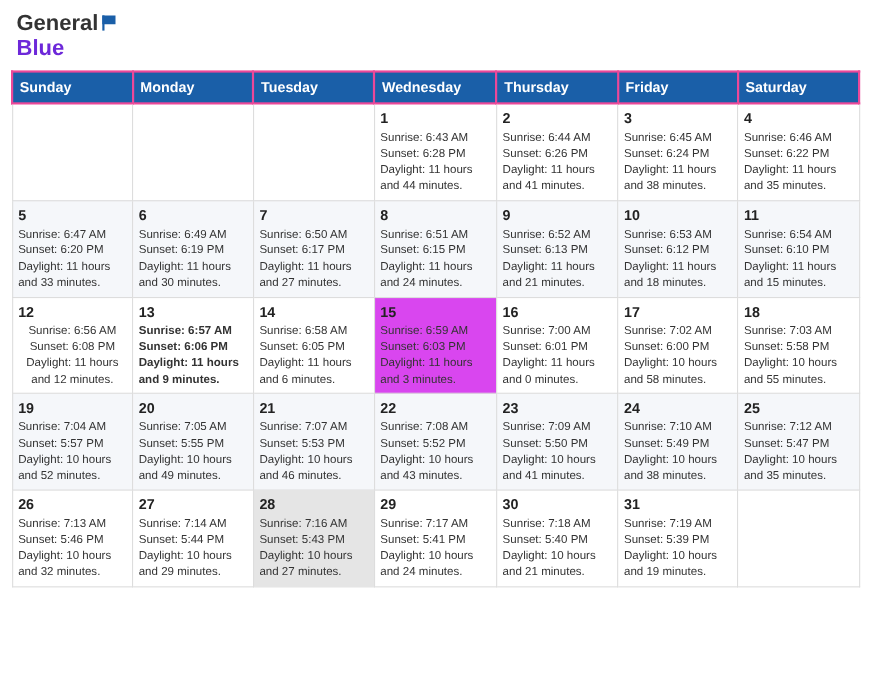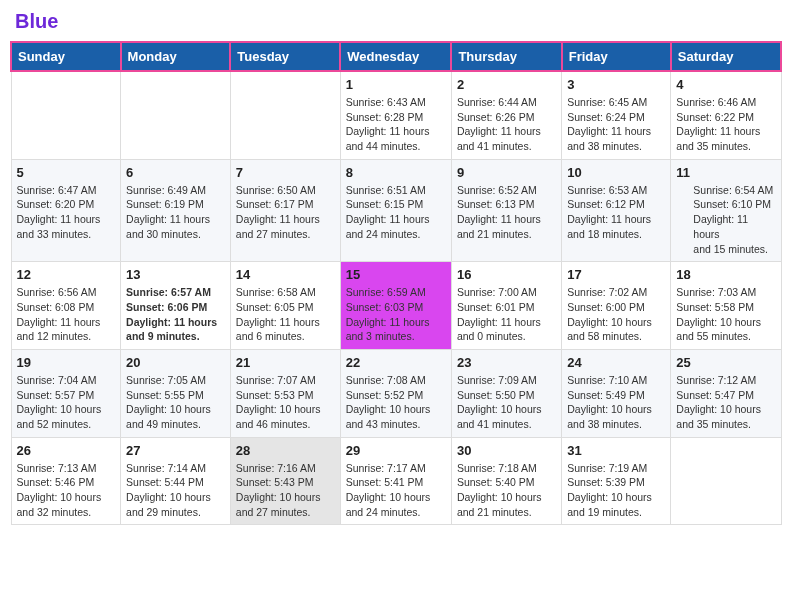--- a/index.html
+++ b/index.html
@@ -80,20 +80,27 @@
       align-items: center;
     }
     .logo-g { color: #333; font-weight: bold; font-size: 20px; }
     .logo-b { color: #6d28d9; font-weight: bold; font-size: 20px; }
   </style>
 </head>
 <body>
 
 <div class="header">
   <div class="logo">
+    <div class="logo-wrapper">
+      <span class="logo-g">General</span>
+      <svg width="16" height="16" viewBox="0 0 16 16" style="margin-left:2px; margin-bottom:4px;">
+        <polygon points="2,2 14,2 14,10 2,10" fill="#1a5fa8"></polygon>
+        <rect x="2" y="2" width="2" height="14" fill="#1a5fa8"></rect>
+      </svg>
+    </div>
     <span class="logo-b">Blue</span>
   </div>
   <div class="title-block">
     <div class="month-title"></div>
     <div class="location-title"></div>
   </div>
 </div>
 
 <table class="calendar">
   <thead>
@@ -179,30 +186,30 @@
         </td>
         <td style="background: rgb(245, 247, 250);">
           <div class="day-number">10</div>
           <div class="day-info" style="white-space: pre-line;">Sunrise: 6:53 AM
 Sunset: 6:12 PM
 Daylight: 11 hours
 and 18 minutes.</div>
         </td>
         <td style="background: rgb(245, 247, 250);">
           <div class="day-number">11</div>
-          <div class="day-info" style="white-space: pre-line; margin-left: 17px;">Sunrise: 6:54 AM
+          <div class="day-info" style="white-space: pre-line;">Sunrise: 6:54 AM
 Sunset: 6:10 PM
 Daylight: 11 hours
 and 15 minutes.</div>
         </td>
       </tr>
       <tr>
         <td style="background: rgb(255, 255, 255);">
           <div class="day-number">12</div>
-          <div class="day-info" style="white-space: pre-line;">Sunrise: 6:56 AM
+          <div class="day-info" style="white-space: pre-line; text-align: center;">Sunrise: 6:56 AM
 Sunset: 6:08 PM
 Daylight: 11 hours
 and 12 minutes.</div>
         </td>
         <td style="background: rgb(255, 255, 255);">
           <div class="day-number">13</div>
           <div class="day-info" style="white-space: pre-line; font-weight: bold;">Sunrise: 6:57 AM
 Sunset: 6:06 PM
 Daylight: 11 hours
 and 9 minutes.</div>

